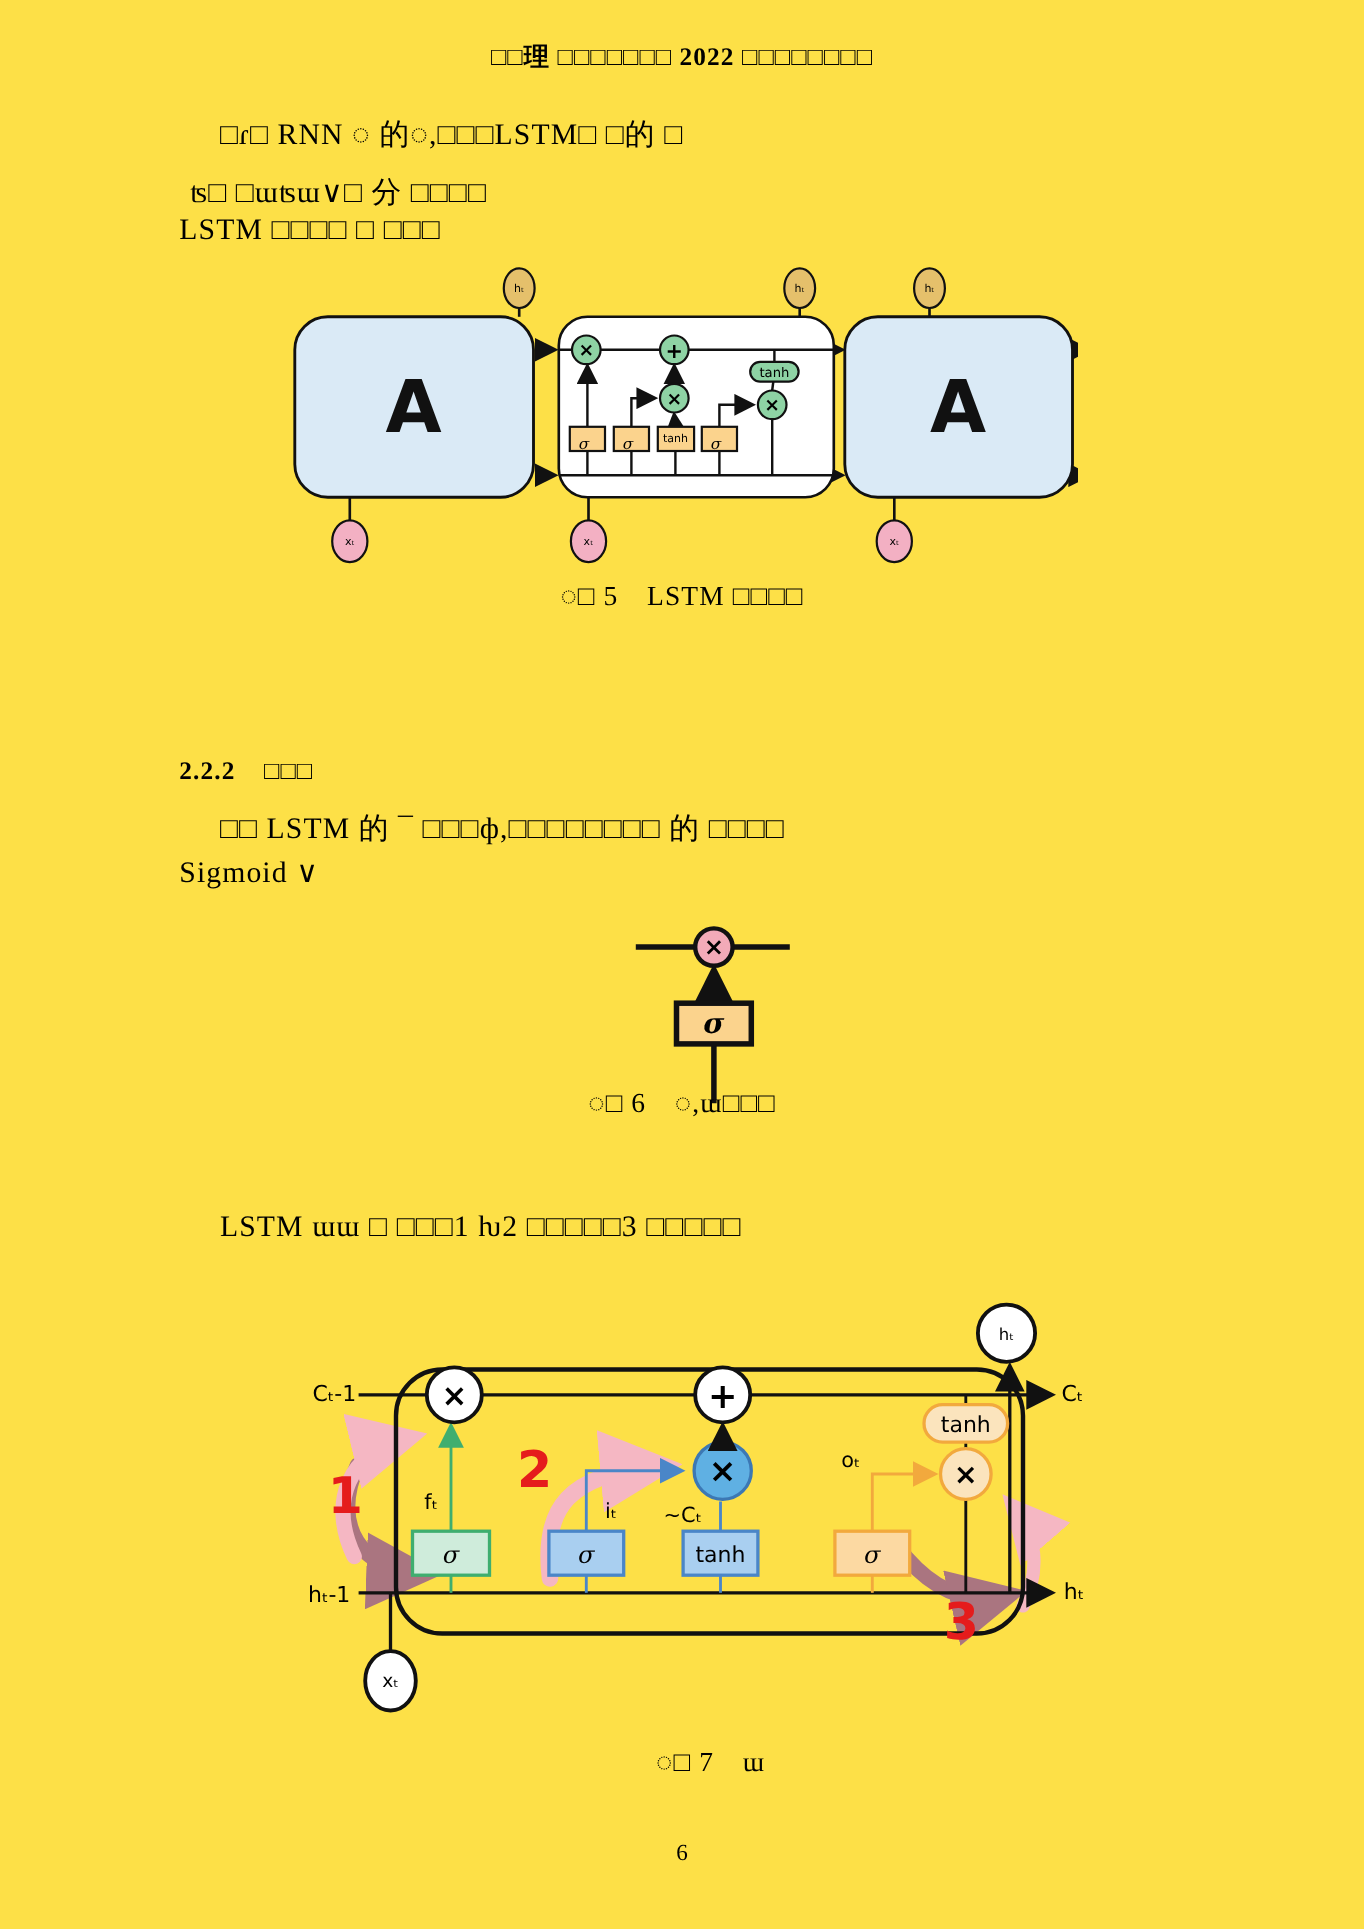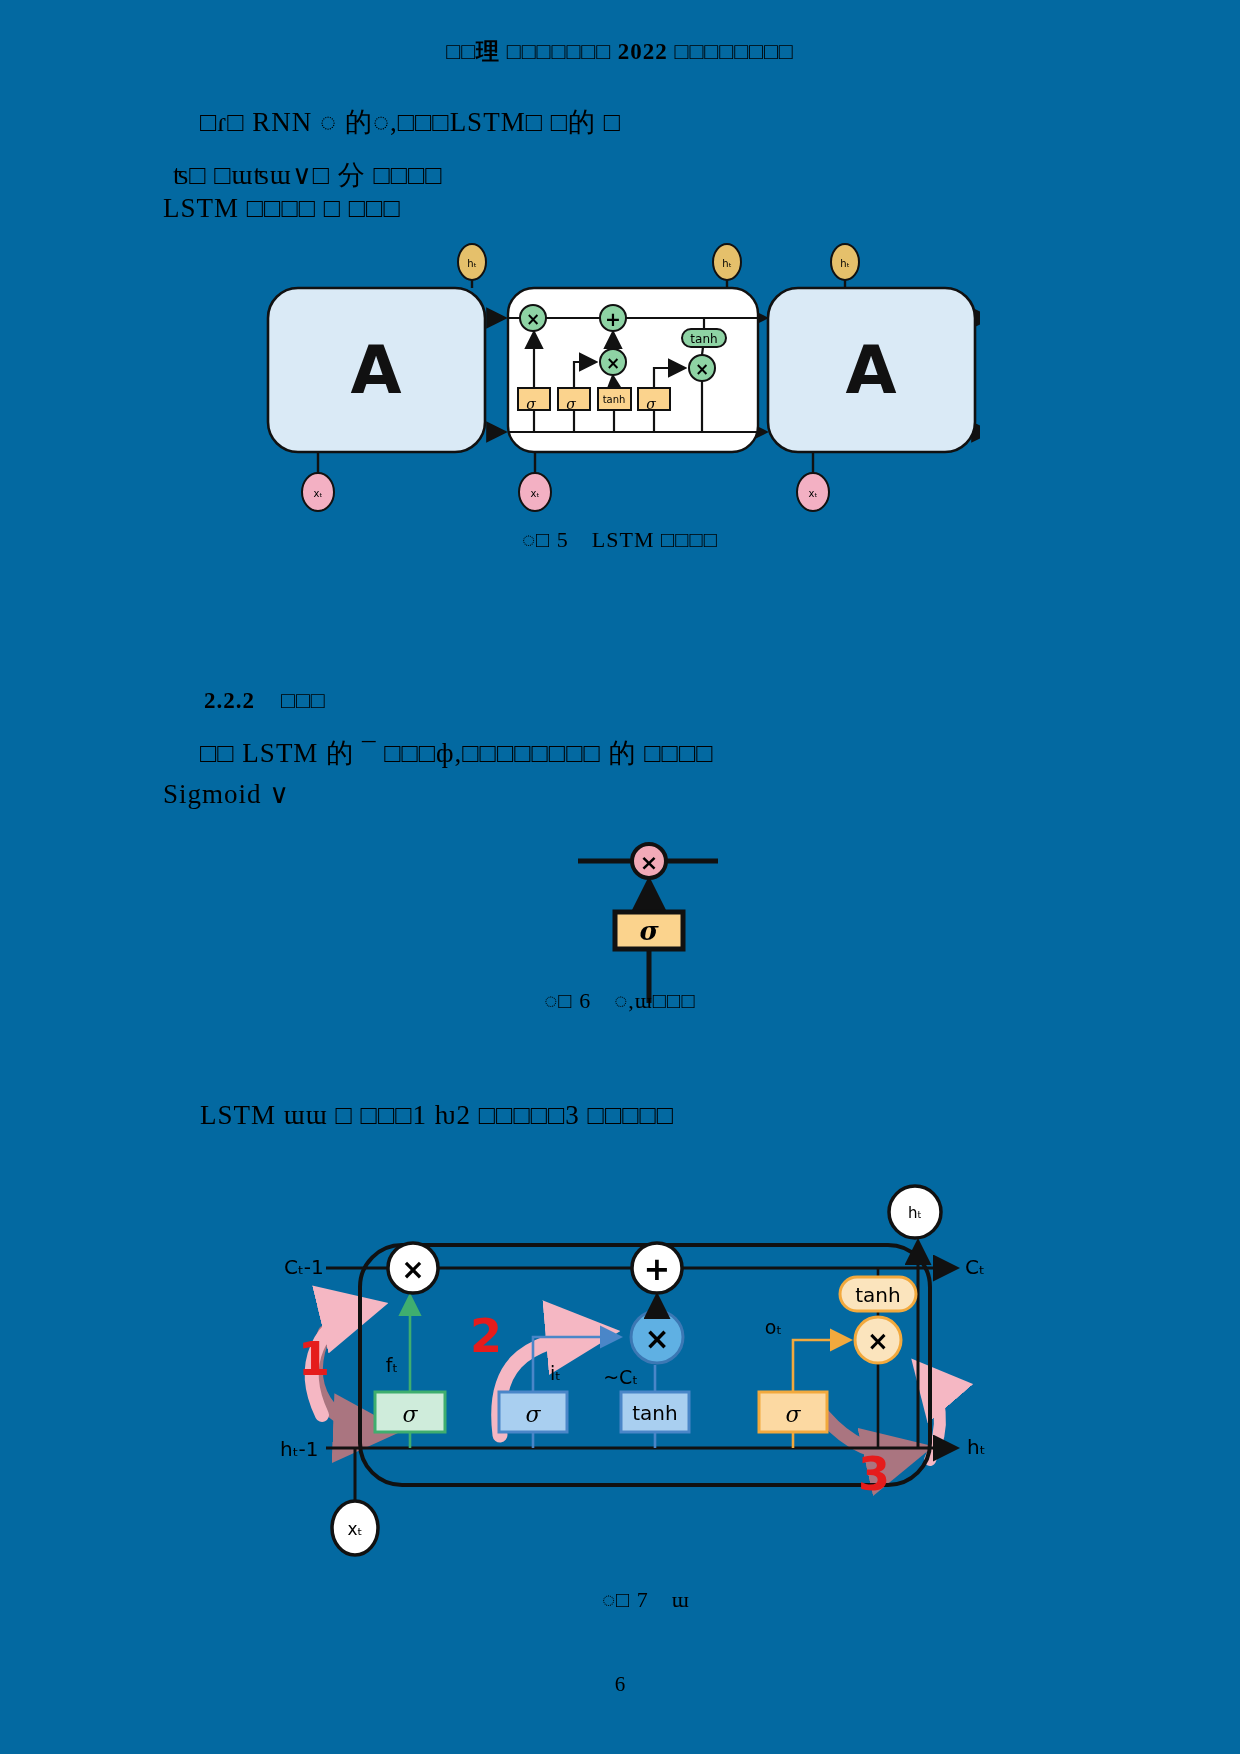--- a/index.html
+++ b/index.html
@@ -1,26 +1,26 @@
 <!DOCTYPE html>
 <html><head>
 <meta charset="utf-8">
 <style>
   html,body{margin:0;padding:0;background:#888;}
   .page{
-    position:relative;width:1240px;height:1754px;background:#0369a1;
+    position:relative;width:1240px;height:1754px;background:#fde047;
     font-family:"Liberation Serif","DejaVu Serif",serif;color:#000;overflow:hidden;
     margin:0 auto;
   }
   .hdr{position:absolute;top:36px;left:0;width:1240px;text-align:center;
        font-size:23px;font-weight:bold;letter-spacing:1px;}
   .bodyline{position:absolute;font-size:27px;white-space:pre;letter-spacing:1px;}
   .heading{position:absolute;font-size:23px;font-weight:bold;letter-spacing:1px;}
   .heading .gap{display:inline-block;width:26px;}
-  .caption{position:absolute;left:0;width:1240px;text-align:center;font-size:22px;letter-spacing:1px;}
+  .caption{position:absolute;left:0;width:1240px;text-align:center;font-size:25px;letter-spacing:1px;}
   .pagenum{position:absolute;top:1672px;left:0;width:1240px;text-align:center;font-size:21px;}
   svg text{font-family:"DejaVu Sans","Liberation Sans",sans-serif;}
   svg .serif{font-family:"DejaVu Serif","Liberation Serif",serif;}
 </style>
 </head>
 <body>
 
 <div class="page">
 
   <div class="hdr">□□理 □□□□□□□ 2022 □□□□□□□□</div>
@@ -116,21 +116,21 @@
       <ellipse cx="275" cy="262" rx="16" ry="19" fill="#f3b0c3" stroke="#111" stroke-width="2"></ellipse>
       <ellipse cx="553" cy="262" rx="16" ry="19" fill="#f3b0c3" stroke="#111" stroke-width="2"></ellipse>
       <text x="58" y="263" font-size="10" text-anchor="middle" dominant-baseline="central">xₜ</text>
       <text x="275" y="263" font-size="10" text-anchor="middle" dominant-baseline="central">xₜ</text>
       <text x="553" y="263" font-size="10" text-anchor="middle" dominant-baseline="central">xₜ</text>
     </g>
   </svg>
 
   <div class="caption" style="top:525px;">◌□ 5　LSTM □□□□</div>
 
-  <div class="heading" style="top:688px;left:163px;margin-left:41px;">
+  <div class="heading" style="top:688px;left:163px;">
     <span>2.2.2</span><span class="gap"></span><span>□□□</span>
   </div>
 
   <div class="bodyline" style="top:735px;left:200px;">□□ LSTM 的 ¯ □□□ф,□□□□□□□□ 的 □□□□</div>
   <div class="bodyline" style="top:778px;left:163px;">Sigmoid ∨</div>
 
   <svg style="position:absolute;left:500px;top:832px;" width="280" height="180" viewBox="0 0 280 180">
     <defs>
       <marker id="ab6" markerWidth="8" markerHeight="8" refX="6" refY="4" orient="auto">
         <path d="M0,0 L8,4 L0,8 z" fill="#111"></path>

